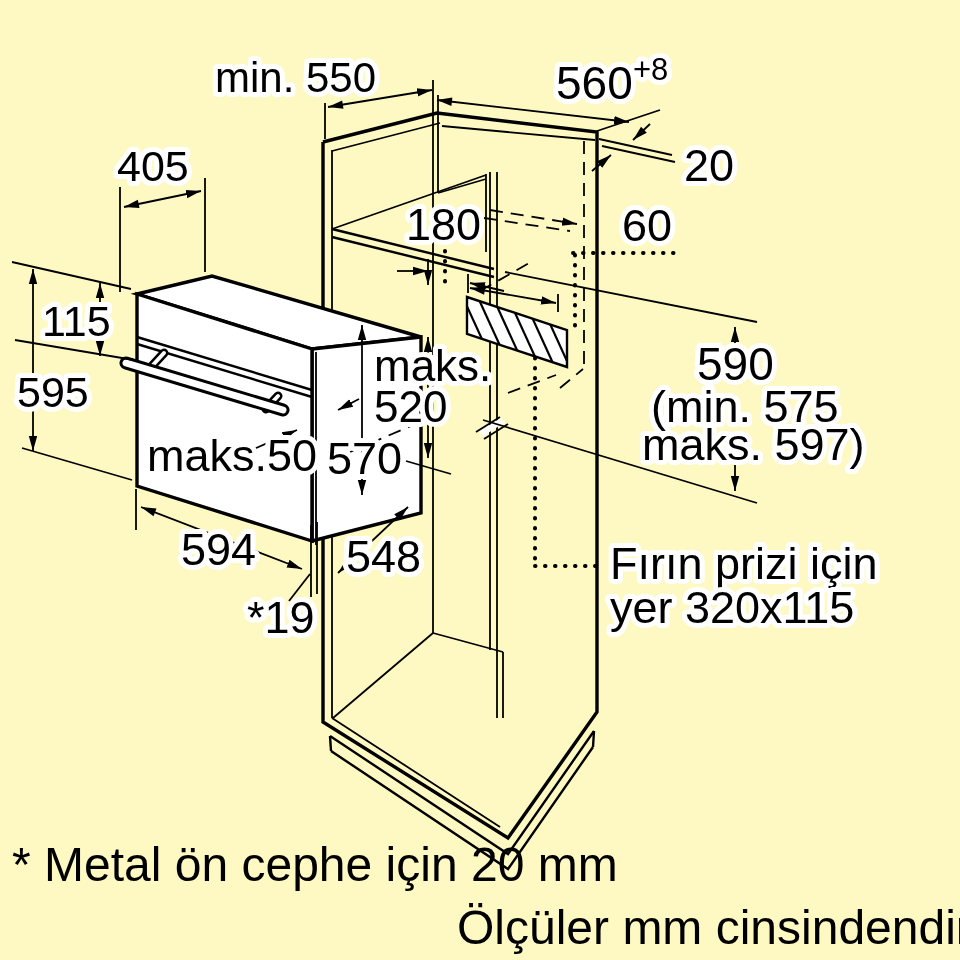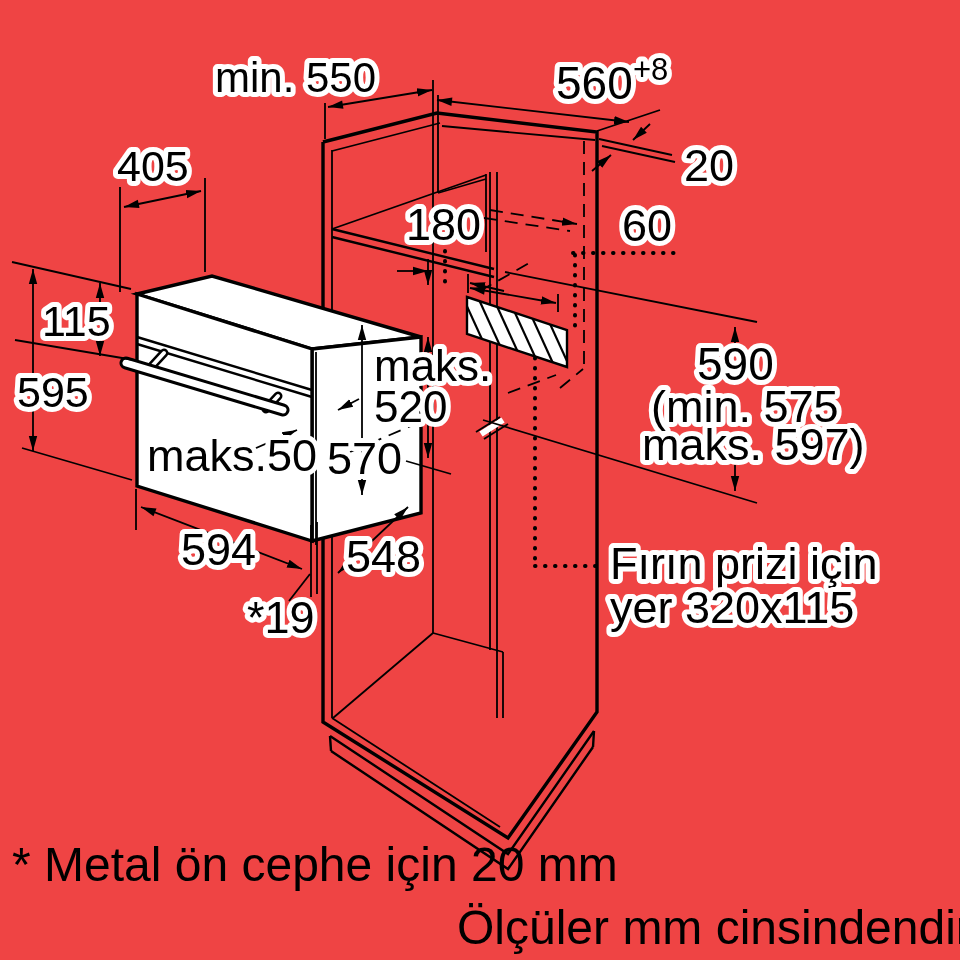--- a/index.html
+++ b/index.html
@@ -1,16 +1,16 @@
 <!DOCTYPE html>
 <html><head>
 <meta charset="utf-8">
 <style>
   html,body{margin:0;padding:0;background:#fff;}
-  #stage{width:960px;height:960px;background:#ef4444;position:relative;overflow:hidden;}
+  #stage{width:960px;height:960px;background:#fef9c3;position:relative;overflow:hidden;}
   svg{display:block;}
   text{font-family:"Liberation Sans","DejaVu Sans",sans-serif;fill:#000;}
   .halo{paint-order:stroke;stroke:#fff;stroke-width:10px;stroke-linejoin:round;}
   .ln{stroke:#000;fill:none;}
   .thick{stroke-width:3.4;}
   .mid{stroke-width:2.4;}
   .thin{stroke-width:1.8;}
   .dash{stroke-dasharray:13 8;}
   .dots{stroke-width:4;stroke-dasharray:0.5 9.5;stroke-linecap:round;}
   .wfill{fill:#fff;stroke:#000;}

